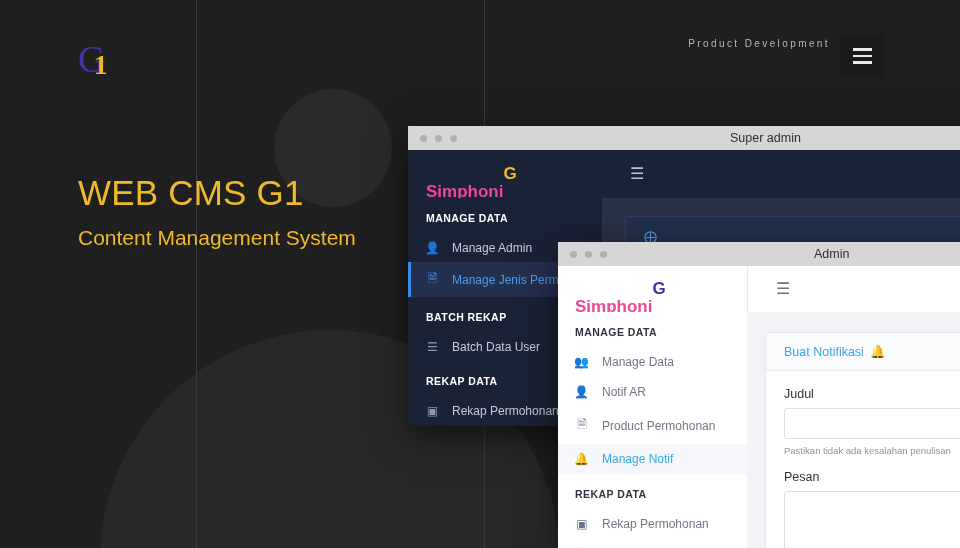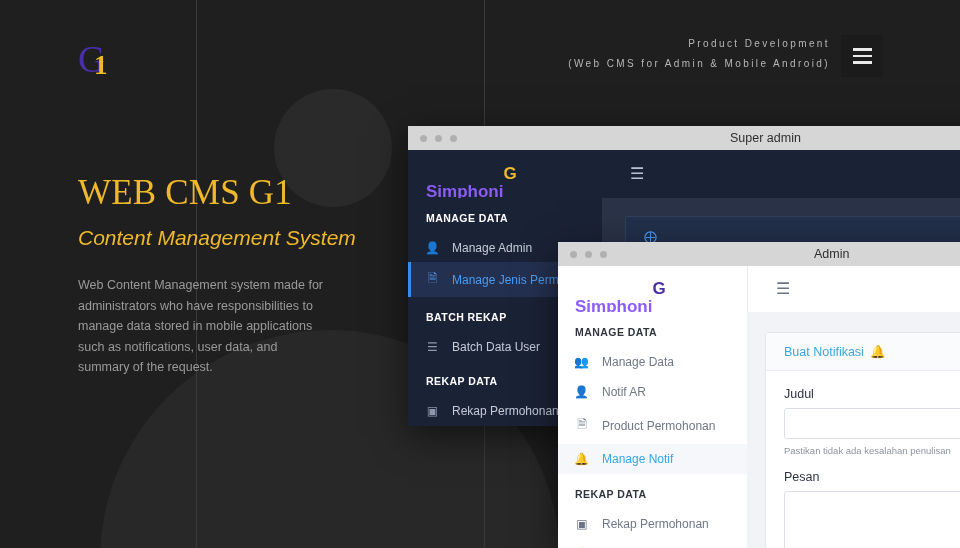--- a/index.html
+++ b/index.html
@@ -47,29 +47,27 @@
     left: 78px; top: 38px;
     width: 46px; height: 46px;
   }
   .hero-title {
     position: absolute;
     left: 78px; top: 173px;
     font-size: 35px;
     color: #f0b92a;
     letter-spacing: 0.2px;
     white-space: nowrap;
-    font-family: Liberation Serif, serif;
   }
   .hero-sub {
     position: absolute;
     left: 78px; top: 226px;
     font-size: 21px;
     color: #f0b92a;
     white-space: nowrap;
-    font-style: italic;
   }
   .hero-body {
     position: absolute;
     left: 78px; top: 275px;
     width: 250px;
     font-size: 12.5px;
     line-height: 20.5px;
     color: #9a9a9a;
   }
 
@@ -133,21 +131,21 @@
   }
   #win-super .win-title { text-align: left; padding-left: 322px; }
   .w1-body { display: flex; height: 276px; background: #2a3347; }
   .w1-side { width: 194px; background: #1a2236; flex: none; }
   .w1-brand {
     height: 48px;
     display: flex; align-items: center;
     padding-left: 18px;
     font-size: 17px; font-weight: bold;
   }
-  .brand-gold { color: #8b5cf6; margin-top: 36px; }
+  .brand-gold { color: #ec4899; margin-top: 36px; }
   .brand-purple-dark { color: #f0b92a; }
   .w1-topbar {
     height: 48px;
     background: #1a2236;
     display: flex; align-items: center;
     padding-left: 28px;
     flex: 1;
   }
   .topbar-burger { color: #b9c2d4; font-size: 16px; line-height: 1; }
   .w1-main { flex: 1; background: #2a3347; }
@@ -289,24 +287,22 @@
 
   <div class="logo-g1">
     <svg width="46" height="46" viewBox="0 0 46 46">
       <text x="0" y="34" font-family="Liberation Serif, serif" font-size="38" fill="#4a2fa8">G</text>
       <text x="16" y="36" font-family="Liberation Serif, serif" font-size="27" font-weight="bold" fill="#f0b92a">1</text>
     </svg>
   </div>
 
   <div class="hero-title">WEB CMS G1</div>
   <div class="hero-sub">Content Management System</div>
-  <div class="hero-body">Web Content Management system made for administrators who have responsibilities to manage data stored in mobile applications such as notifications, user data, and summary of the request.</div>
 
   <div class="hdr-line hdr-l1">Product Development</div>
-  <div class="hdr-line hdr-l2">(Web CMS for Admin &amp; Mobile Android)</div>
   <div class="hamburger">
     <i></i>
       <i></i>
       <i></i>
   </div>
 
   <div class="window" id="win-super">
     <div class="titlebar">
       <div class="dots">
         <span></span>

